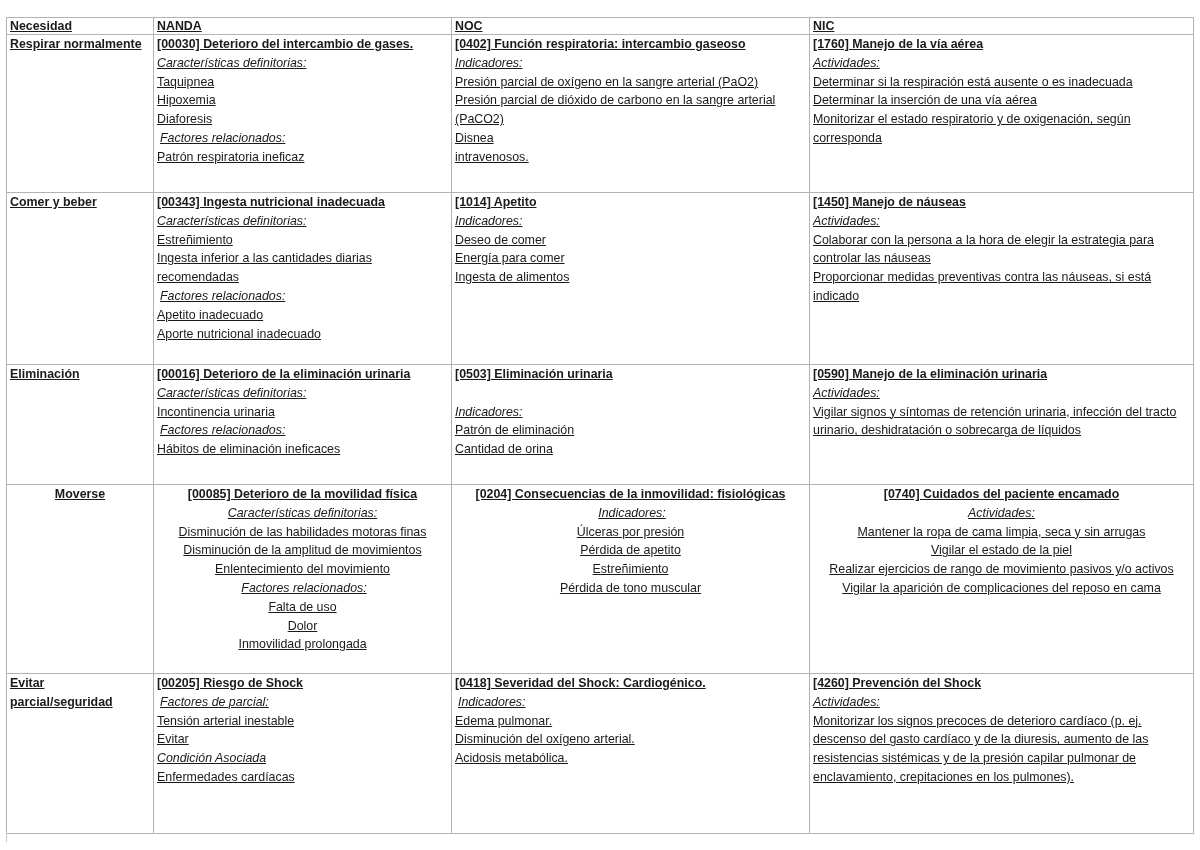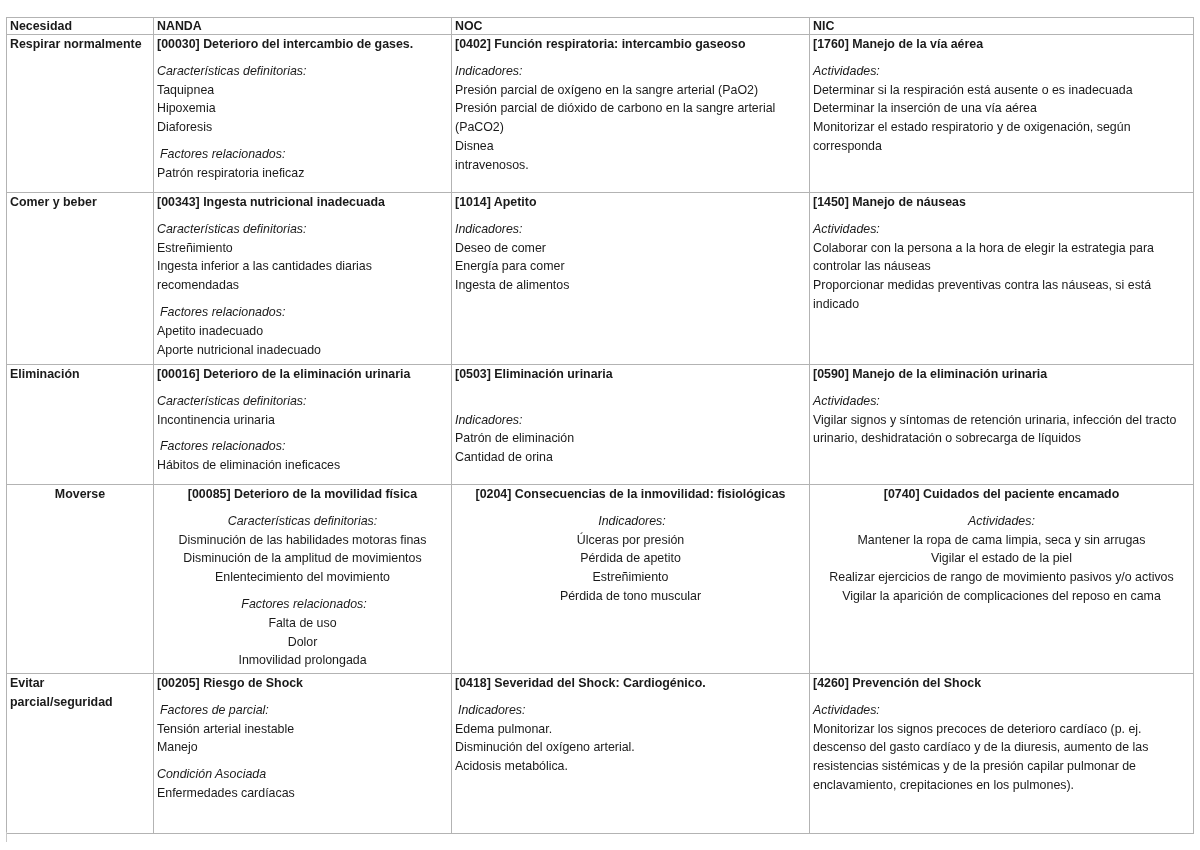--- a/index.html
+++ b/index.html
@@ -1,29 +1,29 @@
 <!DOCTYPE html>
 <html><head>
 <meta charset="utf-8">
 <style>
   html, body { margin: 0; padding: 0; background: #ffffff; }
   body { width: 1200px; height: 850px; position: relative; overflow: hidden;
          font-family: "Liberation Sans", sans-serif; color: #1a1a1a; }
   table.care { position: absolute; left: 6px; top: 17px; width: 1187px;
                border-collapse: collapse; table-layout: fixed;
-               font-size: 12.4px; line-height: 18.8px; }
+               font-size: 12.4px; line-height: 18.8px; text-decoration: underline; }
   table.care col.c1 { width: 147px; }
   table.care col.c2 { width: 298px; }
   table.care col.c3 { width: 358px; }
   table.care col.c4 { width: 384px; }
   table.care th, table.care td { border: 1px solid #b3b3b3; vertical-align: top;
                padding: 0 3px; text-align: left; }
   table.care th { font-weight: bold; height: 16px; line-height: 16px; }
   .title { font-weight: bold; display: block; }
-  .it { font-style: italic; display: block; margin-top: 8px; }
+  .it { font-style: italic; display: block; }
   .ln { display: block; }
   .need { font-weight: bold; margin-left: 48px; }
   tr.r1 td { height: 157px; }
   tr.r2 td { height: 171px; }
   tr.r3 td { height: 119px; }
   tr.r4 td { height: 188px; text-align: center; }
   tr.r5 td { height: 159px; }
   .tail { position: absolute; left: 6px; top: 832px; width: 1px; height: 10px; background: #c8c8c8; }
   .gap { display: block; height: 18.8px; }
 </style>
@@ -149,21 +149,21 @@
           <span class="ln">Realizar ejercicios de rango de movimiento pasivos y/o activos</span>
           <span class="ln">Vigilar la aparición de complicaciones del reposo en cama</span>
         </td>
       </tr>
       <tr class="r5">
         <td class="need">Evitar parcial/seguridad</td>
         <td>
           <span class="title">[00205] Riesgo de Shock</span>
           <span class="it" style="padding-left: 3px;">Factores de parcial:</span>
           <span class="ln">Tensión arterial inestable</span>
-          <span class="ln">Manejo</span>
+          <span class="ln">Evitar</span>
           <span class="it">Condición Asociada</span>
           <span class="ln">Enfermedades cardíacas</span>
         </td>
         <td>
           <span class="title">[0418] Severidad del Shock: Cardiogénico.</span>
           <span class="it" style="padding-left: 3px;">Indicadores:</span>
           <span class="ln">Edema pulmonar.</span>
           <span class="ln">Disminución del oxígeno arterial.</span>
           <span class="ln">Acidosis metabólica.</span>
         </td>

